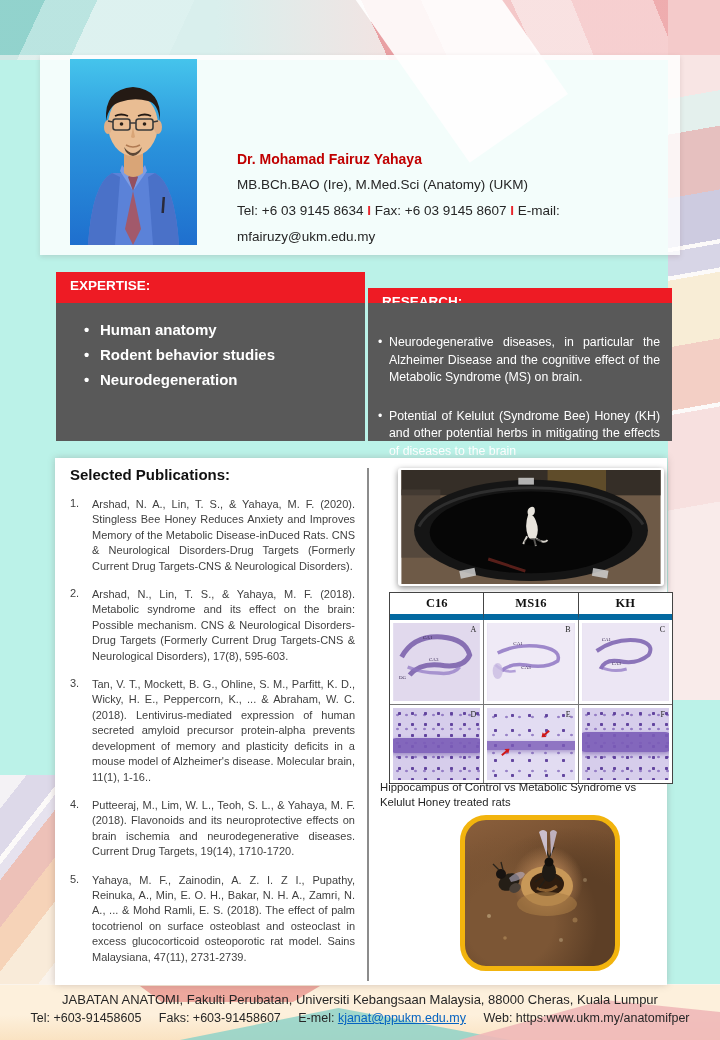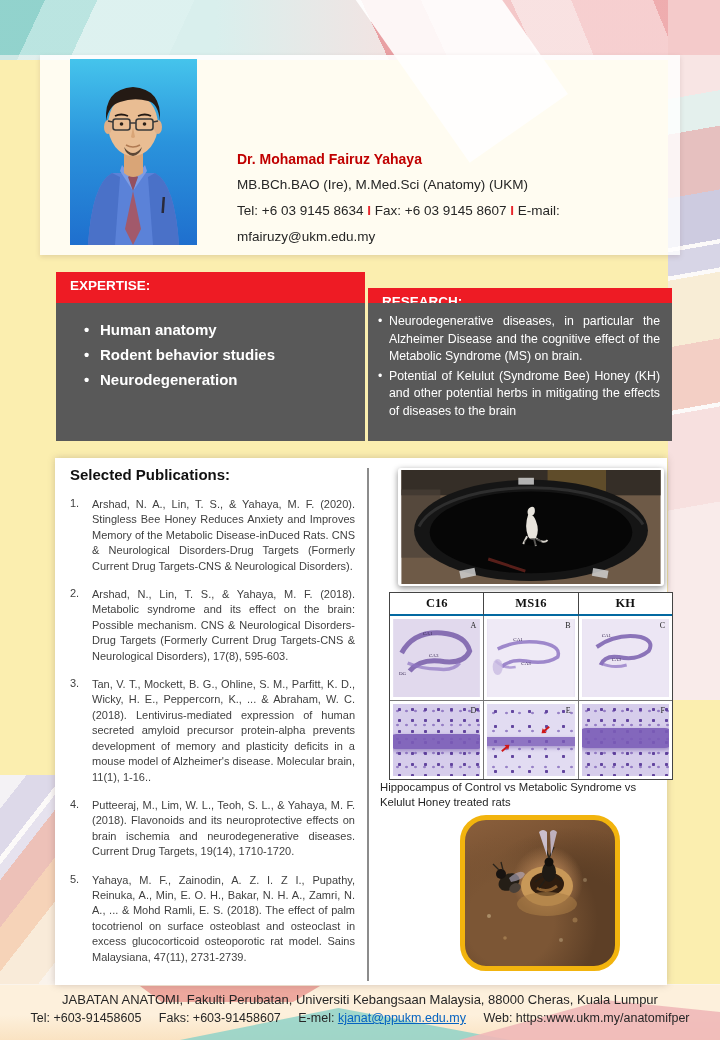--- a/index.html
+++ b/index.html
@@ -1,18 +1,18 @@
 <!DOCTYPE html>
 <html><head>
 <meta charset="utf-8">
 <style>
   * { margin:0; padding:0; box-sizing:border-box; }
   html,body { width:720px; }
   body { font-family:"Liberation Sans", sans-serif; background:#ffffff; }
-  .page { position:relative; width:720px; height:1040px; overflow:hidden; background:#fde047; }
+  .page { position:relative; width:720px; height:1040px; overflow:hidden; background:#5eead4; }
 
   
   .deco-top { position:absolute; left:0; top:0; width:720px; height:60px;
     background:
       linear-gradient(248deg, rgba(238,170,172,.95) 0 9%, rgba(246,205,206,.9) 9% 20%, rgba(255,255,255,0) 20%),
       linear-gradient(115deg, rgba(142,209,203,.95) 0 6%, rgba(185,228,224,.95) 6% 13%, rgba(222,242,240,.8) 13% 26%, rgba(255,255,255,0) 26%),
       linear-gradient(65deg, rgba(255,255,255,0) 52%, rgba(231,148,152,.85) 52% 60%, rgba(244,197,198,.9) 60% 72%, rgba(249,226,226,.9) 72% 100%),
       linear-gradient(90deg, #d9efed 0 30%, #f3e3e2 55%, #f6d9d9 100%); }
   .deco-top-white { position:absolute; left:330px; top:-30px; width:240px; height:120px; background:rgba(255,255,255,.9); transform:rotate(55deg); }
   .deco-right { position:absolute; right:0; top:0; width:52px; height:700px;
@@ -48,39 +48,39 @@
   .th-cell { position:absolute; height:45px; background:#ee1b24; color:#ffffff; font-weight:bold; font-size:13.5px; line-height:27px; padding-left:14px; }
   .th-left { left:56px; top:272px; width:309px; }
   .th-right { left:368px; top:288px; width:304px; }
   .tb-cell { position:absolute; top:303px; height:138px; background:#595959; color:#ffffff; }
   .tb-left { left:56px; width:309px; padding:14px 10px 0 28px; }
   .tb-right { left:368px; width:304px; padding:10px 12px 0 10px; }
   .tb-left ul { list-style:none; }
   .tb-left li { font-weight:bold; font-size:15px; line-height:25px; position:relative; padding-left:16px; }
   .tb-left li::before { content:"•"; position:absolute; left:0; }
   .tb-right ul { list-style:none; }
-  .tb-right li { font-size:12.3px; line-height:17.5px; position:relative; padding-left:11px; margin-bottom:2px; text-align:justify; }
+  .tb-right li { font-size:12.3px; line-height:17.5px; position:relative; padding-left:11px; margin-bottom:2px; text-align:justify;margin-top:21px; }
   .tb-right li::before { content:"•"; position:absolute; left:0; }
 
   
   .pub-box { position:absolute; left:55px; top:458px; width:612px; height:527px; background:#ffffff; box-shadow:0 0 7px rgba(100,80,80,.28); }
   .pub-col { position:absolute; left:0; top:0; width:312px; padding:8px 12px 0 15px; }
   .pub-heading { font-weight:bold; font-size:15px; color:#111111; margin-bottom:14px; }
   .pub-item { display:flex; margin-bottom:13px; }
   .pub-num { width:22px; flex:none; font-size:11px; color:#3f3f3f; }
   .pub-text { flex:1; font-size:11px; line-height:15.4px; color:#3f3f3f; text-align:justify; }
   .v-divider { position:absolute; left:312px; top:10px; width:2px; height:962px; height:calc(100% - 14px); background:#8c8c8c; }
 
   
   .rat-fig { position:absolute; left:343px; top:10px; width:266px; height:118px; background:#ffffff; padding:2px; box-shadow:0 2px 6px rgba(0,0,0,.45); border-radius:3px; }
   .rat-fig svg { display:block; width:100%; height:100%; }
 
   .histo { position:absolute; left:334px; top:134px; width:284px; border:1px solid #444444; background:#ffffff; }
   .histo-row { display:flex; }
-  .histo-head { flex:1; border-right:1px solid #444444; border-bottom:2px solid #0369a1; text-align:center; font-family:"Liberation Serif", serif; font-weight:bold; font-size:12.5px; padding:3px 0; color:#111111; }
+  .histo-head { flex:1; border-right:1px solid #444444; border-bottom:6px solid #0369a1; text-align:center; font-family:"Liberation Serif", serif; font-weight:bold; font-size:12.5px; padding:3px 0; color:#111111; }
   .histo-head:last-child { border-right:none; }
   .histo-cell { flex:1; border-right:1px solid #777777; border-bottom:1px solid #777777; padding:3px; position:relative; }
   .histo-cell:last-child { border-right:none; }
   .histo-row:last-child .histo-cell { border-bottom:none; }
   .panel1 { height:78px; background:#e9e3f3; position:relative; }
   .panel2 { height:72px; position:relative; overflow:hidden;
     background-image:
       radial-gradient(circle, rgba(86,54,150,.9) 1.3px, transparent 2px),
       radial-gradient(circle, rgba(120,90,180,.7) 1px, transparent 1.6px);
     background-size:13px 11px, 9px 14px; background-color:#d6cdeb; }

